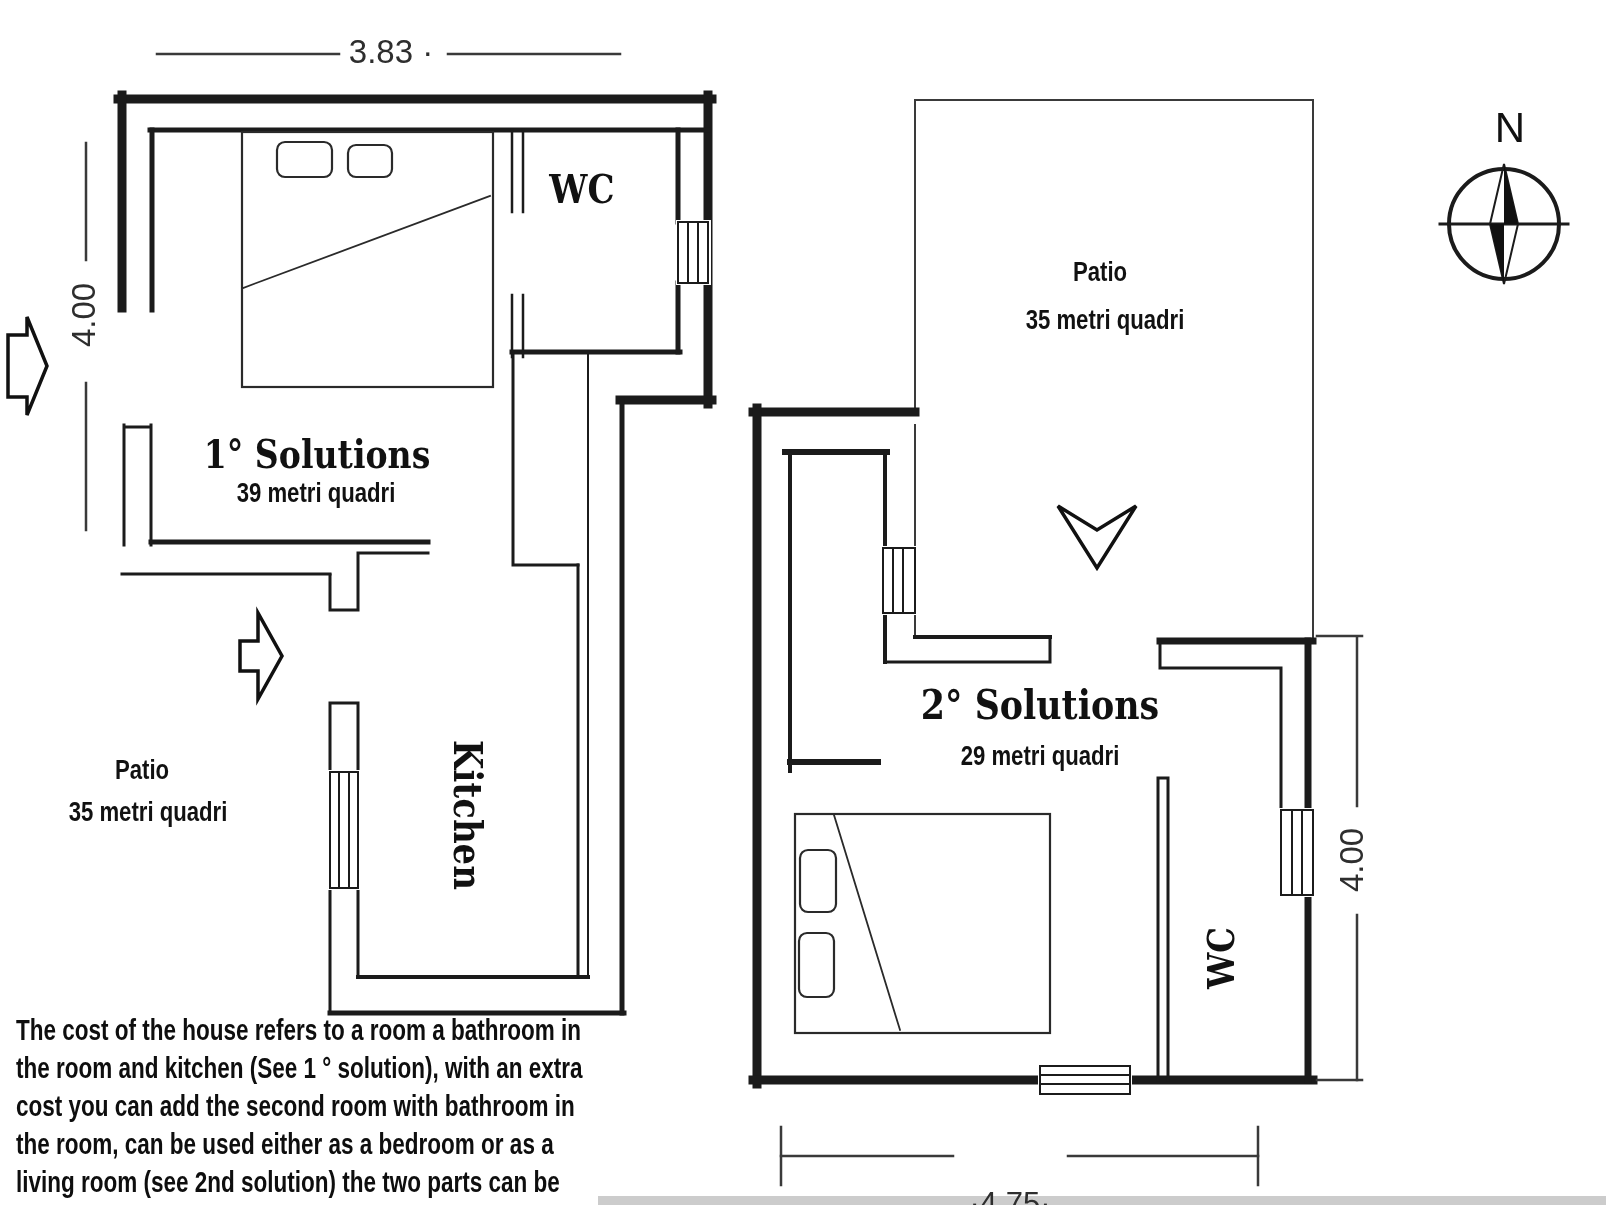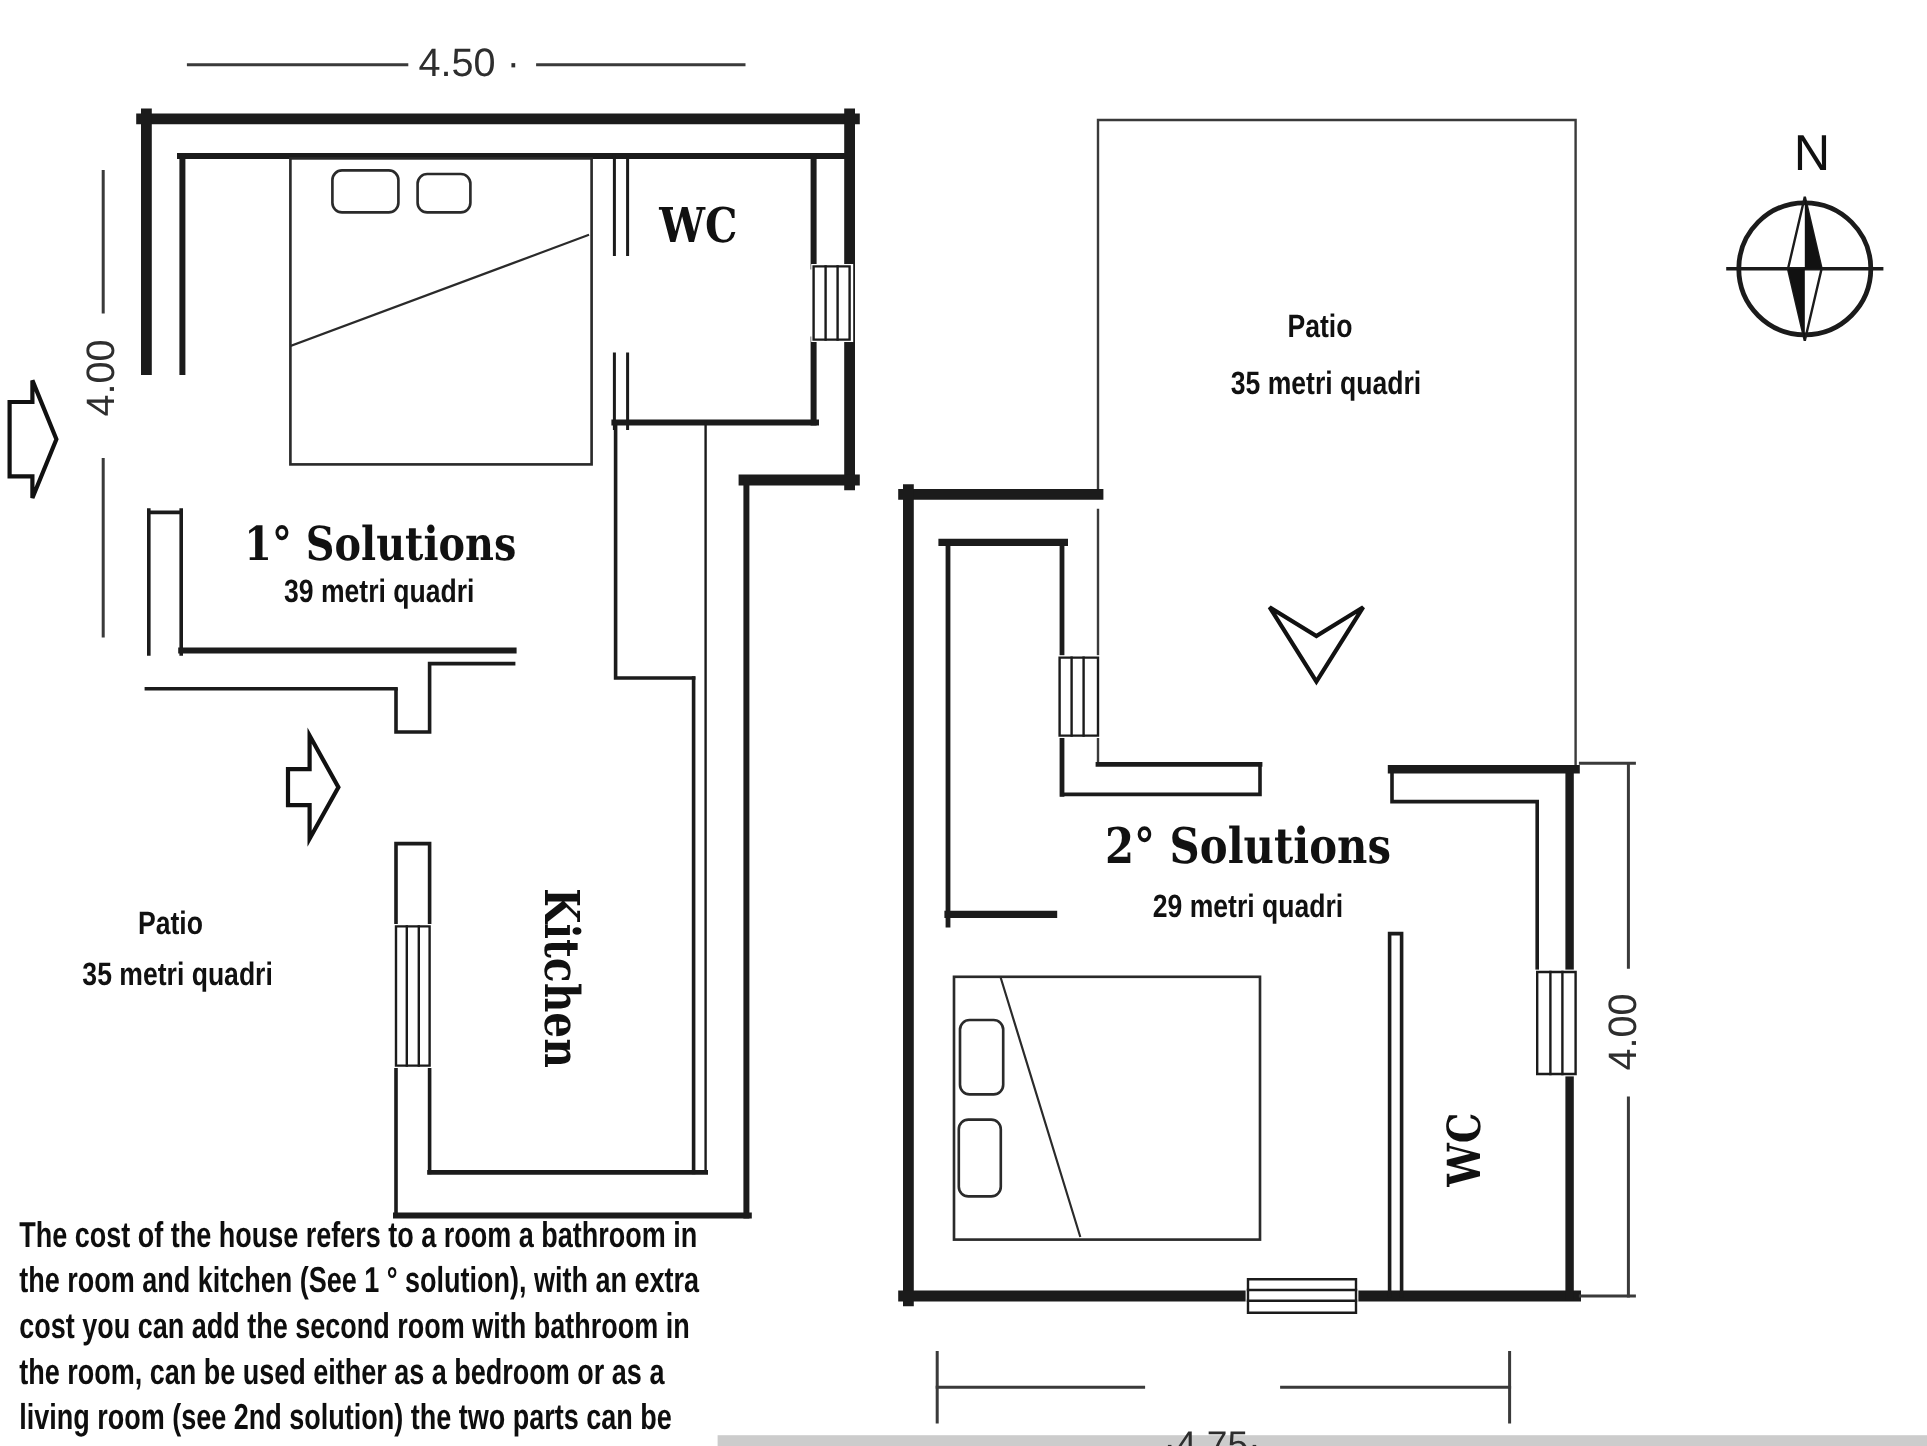--- a/index.html
+++ b/index.html
@@ -168,21 +168,21 @@
         <path d="M1440,224 H1568" stroke-width="3"></path>
         <path d="M1504,164 L1518,224 L1504,284 L1490,224 Z" stroke-width="2"></path>
         <path d="M1504,164 L1518,224 L1504,224 Z" fill="#111" stroke="none"></path>
         <path d="M1504,284 L1490,224 L1504,224 Z" fill="#111" stroke="none"></path>
       </g>
 
       <rect x="598" y="1196" width="1008" height="9" fill="#cccccc" stroke="none"></rect>
     </g>
   </svg>
 
-  <div class="lbl dim" style="left:391px;top:52px;font-size:33px;">4.50 ·</div>
+  <div class="lbl dim" style="left:391px;top:52px;font-size:33px;">3.83 ·</div>
   <div class="lbl dim rot270" style="left:84px;top:315px;font-size:33px;">4.00</div>
   <div class="lbl serif" style="left:582px;top:188px;font-size:40px;">WC</div>
   <div class="lbl serif" style="left:317px;top:454px;font-size:39px;">1° Solutions</div>
   <div class="lbl sans" style="left:316px;top:493px;font-size:27px;">39 metri quadri</div>
   <div class="lbl serif rot90" style="left:468px;top:815px;font-size:40px;">Kitchen</div>
   <div class="lbl sans" style="left:142px;top:770px;font-size:27px;">Patio</div>
   <div class="lbl sans" style="left:148px;top:812px;font-size:27px;">35 metri quadri</div>
 
   <div class="lbl sans" style="left:1100px;top:272px;font-size:27px;">Patio</div>
   <div class="lbl sans" style="left:1105px;top:320px;font-size:27px;">35 metri quadri</div>

